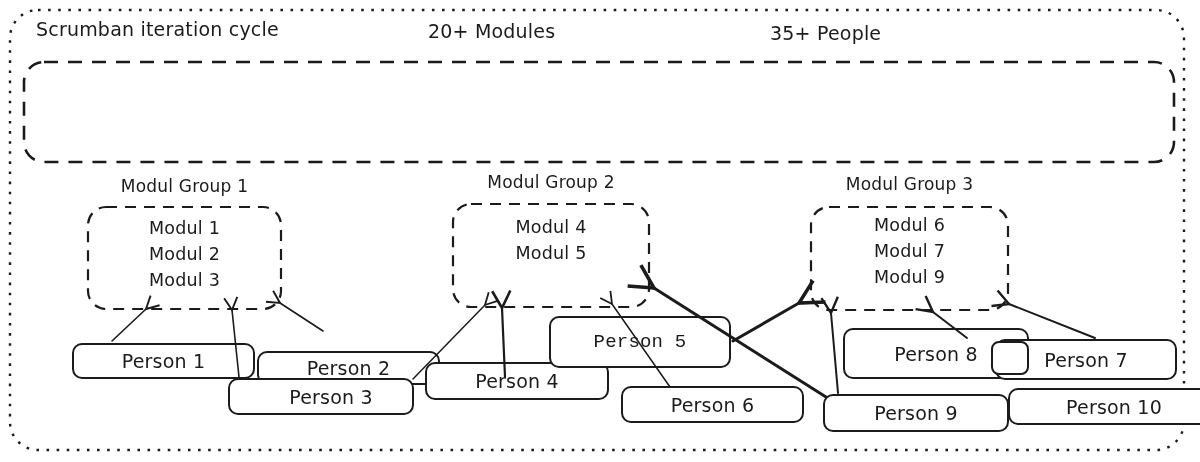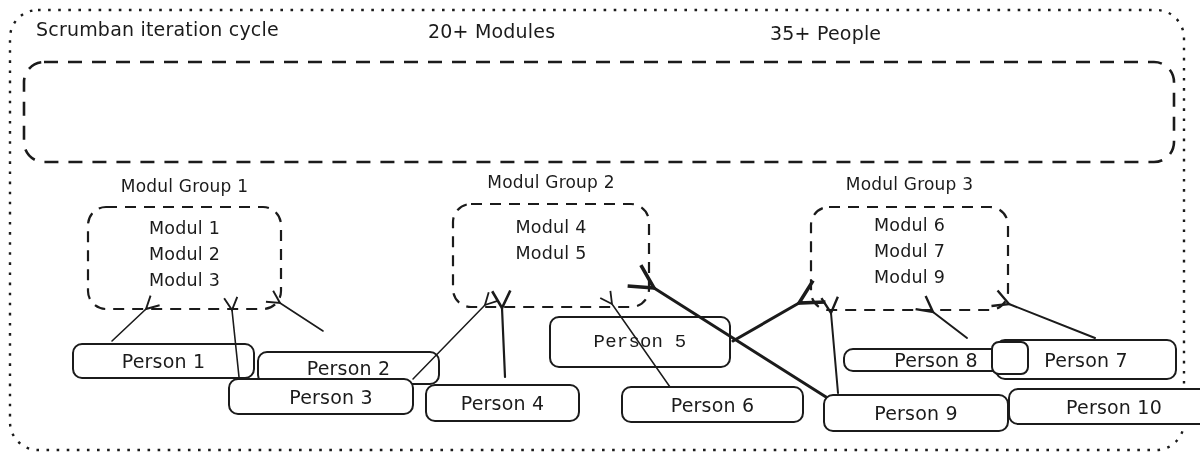--- a/index.html
+++ b/index.html
@@ -72,26 +72,26 @@
   <div class="abs group-label" style="left:811px;top:174px;width:197px;">Modul Group 3</div>
   <div class="abs module-lines" style="left:811px;top:212px;width:197px;">
     <div>Modul 6</div>
     <div>Modul 7</div>
     <div>Modul 9</div>
   </div>
 
   <div class="abs person" style="left:40px;top:343px;width:183px;height:36px;margin-left:32px;">Person 1</div>
   <div class="abs person" style="left:257px;top:351px;width:183px;height:34px;">Person 2</div>
   <div class="abs person" style="left:228px;top:378px;width:186px;height:37px;padding-left:20px;">Person 3</div>
-  <div class="abs person" style="left:425px;top:384px;width:155px;height:38px;border-width:2.5px;">Person 4</div>
+  <div class="abs person" style="left:425px;top:362px;width:184px;height:38px;border-width:2.5px;">Person 4</div>
   <div class="abs person" style="left:549px;top:316px;width:182px;height:52px;font-family:Liberation Mono, monospace;">Person 5</div>
   <div class="abs person" style="left:621px;top:386px;width:183px;height:37px;border-width:2.5px;">Person 6</div>
   <div class="abs person" style="left:1008px;top:388px;width:212px;height:37px;">Person 10</div>
   <div class="abs person" style="left:823px;top:394px;width:186px;height:38px;border-width:2.5px;">Person 9</div>
-  <div class="abs person" style="left:843px;top:348px;width:186px;height:24px;">Person 8</div>
+  <div class="abs person" style="left:843px;top:328px;width:186px;height:51px;">Person 8</div>
   <div class="abs person" style="left:995px;top:339px;width:182px;height:41px;">Person 7</div>
   <div class="abs corner-box" style="left:991px;top:341px;width:38px;height:34px;"></div>
 
   <svg class="layer" width="1200" height="462">
     <defs>
       <marker id="ah" viewBox="-1 -6 12 12" refX="0.5" refY="0" markerWidth="11" markerHeight="11" orient="auto">
         <path d="M9,-4.5 L0.5,0 L9,4.5" fill="none" stroke="#1b1b1b" stroke-width="1.3"></path>
       </marker>
     </defs>
     <line x1="112" y1="341" x2="146" y2="309" stroke="#1b1b1b" stroke-width="1.6" stroke-linecap="round" marker-end="url(#ah)"></line>

